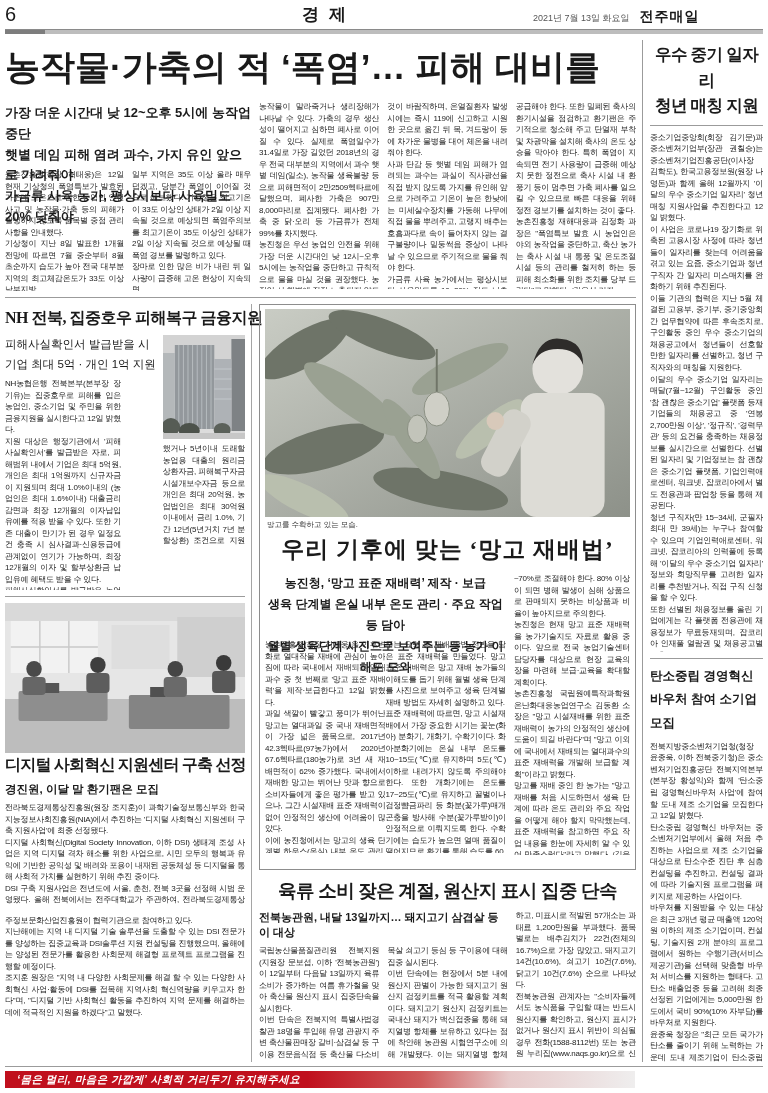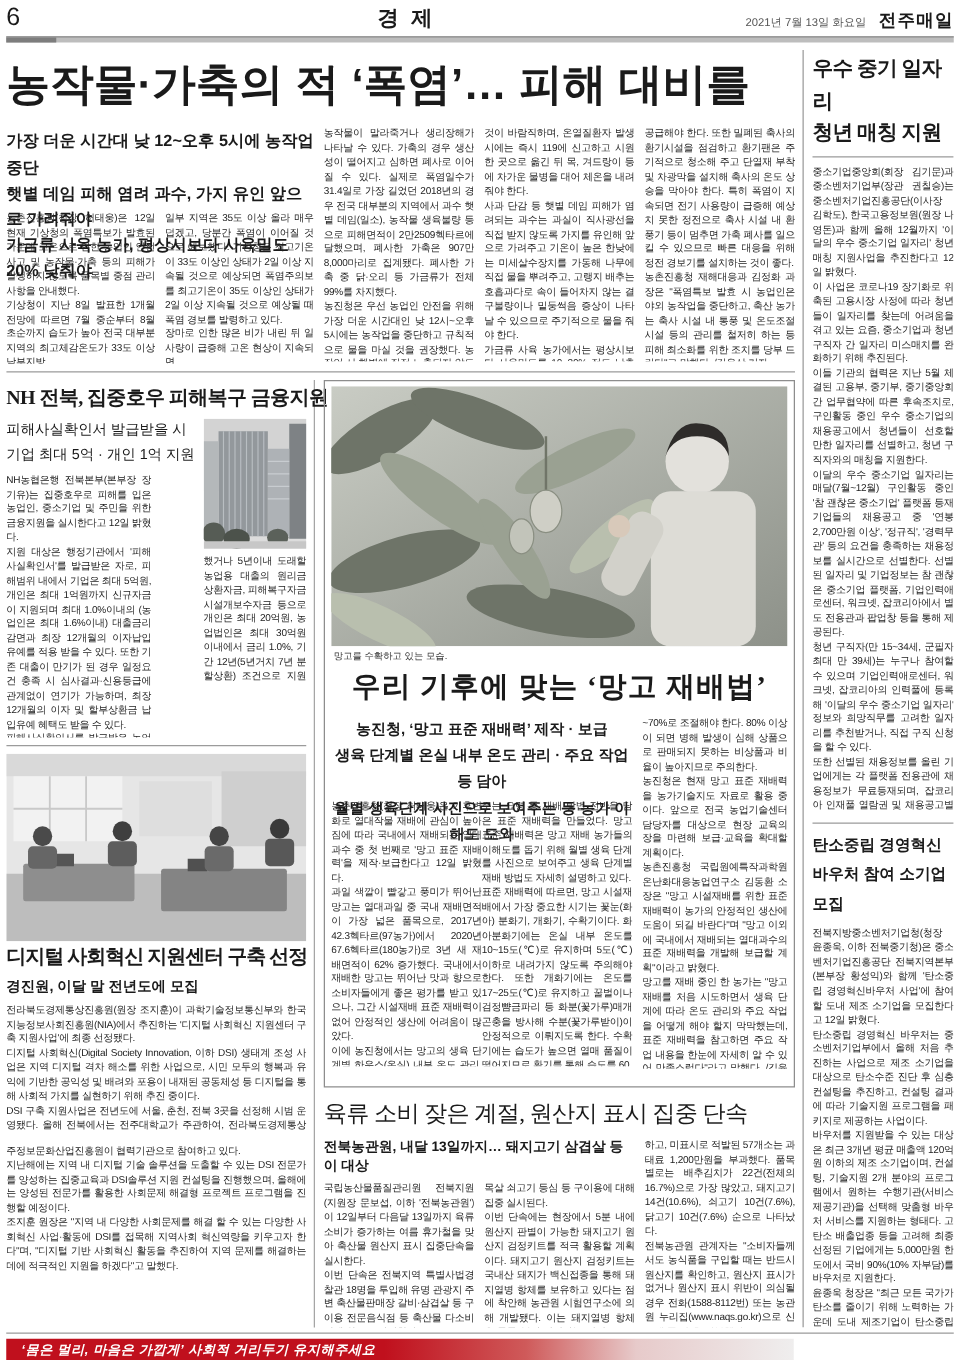--- a/index.html
+++ b/index.html
@@ -1,24 +1,24 @@
 <!DOCTYPE html>
 <html><head>
 <meta charset="utf-8">
 <style>
   html,body{margin:0;padding:0;background:#fff;}
   .page{position:relative;width:768px;height:1093px;background:#fff;overflow:hidden;
         font-family:"Liberation Sans","DejaVu Sans",sans-serif;color:#1a1a1a;box-sizing:border-box;padding:2px 5px 0 5px;}
-  .serif{font-family:"Liberation Serif","DejaVu Serif",serif;}
+  .serif{font-family:"Liberation Serif","DejaVu Serif",serif;text-align:center;}
 
   
   .masthead-row{display:flex;align-items:flex-end;height:24px;}
   .page-num{font-size:20px;font-weight:400;width:120px;}
   .section-name{flex:1;text-align:center;font-size:17px;font-weight:700;letter-spacing:10px;}
-  .head-right{width:230px;text-align:right;display:flex;align-items:baseline;justify-content:flex-end;gap:10px;}
+  .head-right{width:230px;text-align:right;display:flex;align-items:baseline;justify-content:flex-start;gap:10px;}
   .head-date{font-size:9px;color:#555;}
   .head-brand{font-size:14px;font-weight:800;letter-spacing:1px;}
   .header-rule{margin-top:3px;border-top:1px solid #8a8a8a;height:4px;background:#bdbdbd;}
   .header-rule .dark{width:40px;height:4px;background:#7d7d7d;}
 
   
   .content{display:flex;height:1022px;overflow:hidden;margin-top:6px;}
   .left-region{width:638px;border-right:1px solid #9b9b9b;padding-right:6px;box-sizing:border-box;}
   .sidebar{flex:1;padding-left:7px;overflow:hidden;}
 
@@ -65,21 +65,21 @@
   .mango-headline{text-align:center;font-size:23px;font-weight:700;margin:4px 0 8px 0;letter-spacing:1px;}
   .mango-cols{display:flex;gap:8px;height:284px;}
   .mango-leftzone{width:66%;}
   .mango-subheads{font-size:12px;font-weight:700;line-height:1.75;text-align:center;height:62px;margin-bottom:4px;}
   .mango-two{display:flex;gap:0;height:214px;}
   .mango-two .body{flex:1;}
   .mango-col3{flex:1;height:282px;}
 
   
   .meat{margin-top:8px;}
-  .meat-headline{font-size:18.5px;font-weight:400;margin:2px 0 7px 0;white-space:nowrap;letter-spacing:-0.5px;}
+  .meat-headline{font-size:18.5px;font-weight:700;margin:2px 0 7px 0;white-space:nowrap;letter-spacing:-0.5px;}
   .meat-cols{display:flex;gap:8px;height:152px;}
   .meat-leftzone{width:66%;}
   .meat-sub{font-size:11px;font-weight:700;margin-bottom:5px;}
   .meat-two{display:flex;gap:8px;height:130px;}
   .meat-two .body{flex:1;}
   .meat-col3{flex:1;height:152px;}
 
   
   .sb-headline{font-size:16.5px;font-weight:700;line-height:1.55;white-space:pre-line;margin:2px 0 4px 0;letter-spacing:-0.5px;}
   .sb-sub{font-size:11.5px;font-weight:700;margin:5px 0 6px 0;}
@@ -217,21 +217,21 @@
               <circle cx="30" cy="66" r="8" fill="#4a4a4a"></circle>
                 <rect x="18" y="74" width="24" height="18" rx="4" fill="#666"></rect>
               <circle cx="96" cy="62" r="8" fill="#3f3f3f"></circle>
                 <rect x="84" y="70" width="24" height="20" rx="4" fill="#5d5d5d"></rect>
               <circle cx="176" cy="66" r="8" fill="#454545"></circle>
                 <rect x="164" y="74" width="24" height="20" rx="4" fill="#6a6a6a"></rect>
               <circle cx="226" cy="60" r="8" fill="#3a3a3a"></circle>
                 <rect x="214" y="68" width="24" height="22" rx="4" fill="#585858"></rect>
             </svg>
             <h2 class="dsi-headline serif">디지털 사회혁신 지원센터 구축 선정</h2>
-            <div class="dsi-sub">경진원, 이달 말 전년도에 모집</div>
+            <div class="dsi-sub">경진원, 이달 말 환기팬은 모집</div>
             <div class="dsi-grid">
               <div class="body">전라북도경제통상진흥원(원장 조지훈)이 과학기술정보통신부와 한국지능정보사회진흥원(NIA)에서 추진하는 '디지털 사회혁신 지원센터 구축 지원사업'에 최종 선정됐다.
 디지털 사회혁신(Digital Society Innovation, 이하 DSI) 생태계 조성 사업은 지역 디지털 격차 해소를 위한 사업으로, 시민 모두의 행복과 유익에 기반한 공익성 및 배려와 포용이 내재된 공동체성 등 디지털을 통해 사회적 가치를 실현하기 위해 추진 중이다.
 DSI 구축 지원사업은 전년도에 서울, 춘천, 전북 3곳을 선정해 시범 운영됐다. 올해 전북에서는 전주대학교가 주관하여, 전라북도경제통상진흥원, 전북테크노파크 전주도시혁신센터, 전</div>
               <div class="body">주정보문화산업진흥원이 협력기관으로 참여하고 있다.
 지난해에는 지역 내 디지털 기술 솔루션을 도출할 수 있는 DSI 전문가를 양성하는 집중교육과 DSI솔루션 지원 컨설팅을 진행했으며, 올해에는 양성된 전문가를 활용한 사회문제 해결형 프로젝트 프로그램을 진행할 예정이다.
 조지훈 원장은 "지역 내 다양한 사회문제를 해결 할 수 있는 다양한 사회혁신 사업·활동에 DSI를 접목해 지역사회 혁신역량을 키우고자 한다"며, "디지털 기반 사회혁신 활동을 추진하여 지역 문제를 해결하는 데에 적극적인 지원을 하겠다"고 말했다.
 한편 이번 프로젝트 공모는 7월 말 참가기업을 모집 예정이다.        /김윤상 기자</div>
             </div>
           </article>

